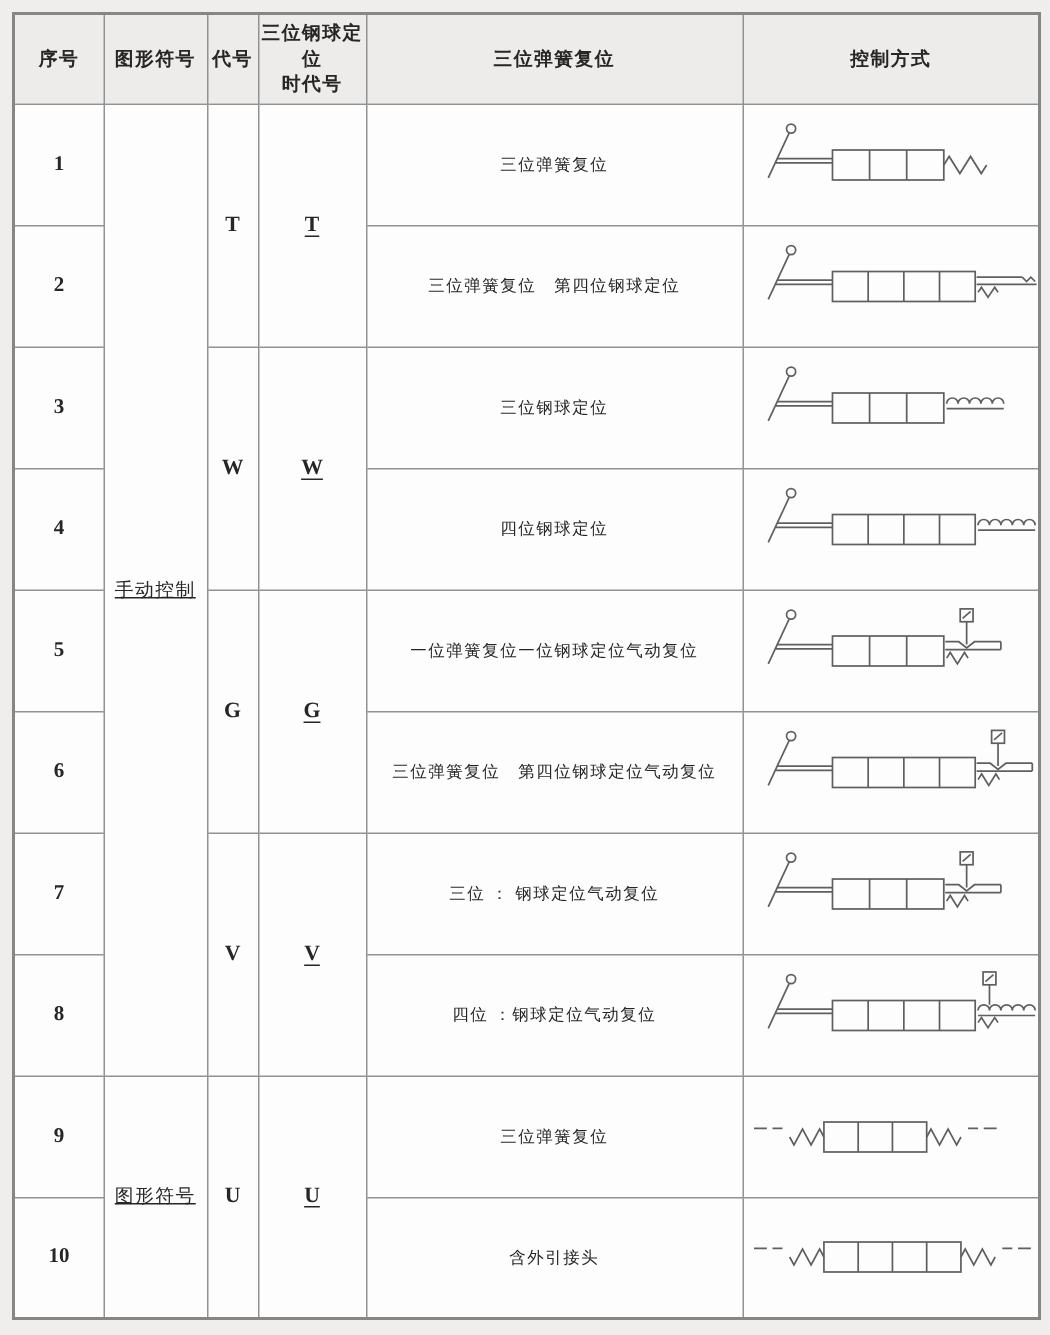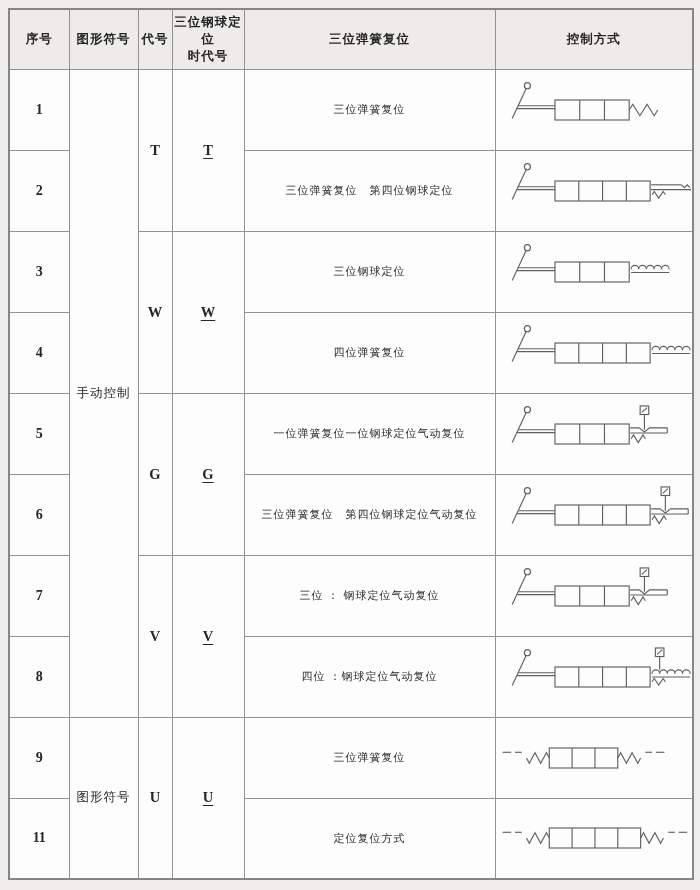--- a/index.html
+++ b/index.html
@@ -18,21 +18,21 @@
     border-collapse:collapse;table-layout:fixed;
     border:2px solid #868686;background:var(--cell-background);
   }
   td,th{border:1px solid var(--border-color);text-align:center;vertical-align:middle;padding:0;}
   thead th{
     height:60px;background:var(--header-background);
     font-size:12.5px;font-weight:bold;letter-spacing:1px;line-height:1.35;
   }
   tbody td{height:81px;background:var(--cell-background);}
   td.seq{font-family:"Liberation Serif",serif;font-weight:bold;font-size:14px;}
-  td.group{font-size:12.5px;letter-spacing:1px;}
+  td.group{font-size:12.5px;letter-spacing:1px;text-decoration:underline;}
   td.code{font-family:"Liberation Serif",serif;font-weight:bold;font-size:14.5px;}
   td.code-ext span{text-decoration:underline;text-underline-offset:3px;}
   td.desc{font-size:11px;letter-spacing:1px;}
   td.sym svg{display:block;margin:0 auto;}
 </style>
 </head>
 <body>
 
 <table class="spec">
   <colgroup>
@@ -110,21 +110,21 @@
             <line fill="none" stroke="#5f5f5f" stroke-width="1.2" x1="31.6" y1="17.6" x2="17" y2="49"></line>
             <line fill="none" stroke="#5f5f5f" stroke-width="1.2" x1="23.5" y1="35.5" x2="62" y2="35.5"></line>
             <line fill="none" stroke="#5f5f5f" stroke-width="1.2" x1="22.2" y1="38.5" x2="62" y2="38.5"></line>
             <path fill="none" stroke="#5f5f5f" stroke-width="1.2" d="M 142 37 a 4 4 0 0 1 8 0 a 4 4 0 0 1 8 0 a 4 4 0 0 1 8 0 a 4 4 0 0 1 8 0 a 4 4 0 0 1 8 0"></path>
             <line fill="none" stroke="#5f5f5f" stroke-width="1.2" x1="142" y1="40.5" x2="182" y2="40.5"></line>
           </svg>
         </td>
     </tr>
     <tr>
       <td class="seq">4</td>
-      <td class="desc">四位弹簧复位</td>
+      <td class="desc">四位钢球定位</td>
       <td class="sym">
           <svg width="196" height="78" viewBox="0 0 206 80">
             <rect fill="none" stroke="#5f5f5f" stroke-width="1.2" x="62" y="29.5" width="100" height="21"></rect>
             <line fill="none" stroke="#5f5f5f" stroke-width="1.2" x1="87" y1="29.5" x2="87" y2="50.5"></line>
             <line fill="none" stroke="#5f5f5f" stroke-width="1.2" x1="112" y1="29.5" x2="112" y2="50.5"></line>
             <line fill="none" stroke="#5f5f5f" stroke-width="1.2" x1="137" y1="29.5" x2="137" y2="50.5"></line>
             <circle fill="none" stroke="#5f5f5f" stroke-width="1.2" cx="33" cy="14.5" r="3.2"></circle>
             <line fill="none" stroke="#5f5f5f" stroke-width="1.2" x1="31.6" y1="17.6" x2="17" y2="49"></line>
             <line fill="none" stroke="#5f5f5f" stroke-width="1.2" x1="23.5" y1="35.5" x2="62" y2="35.5"></line>
             <line fill="none" stroke="#5f5f5f" stroke-width="1.2" x1="22.2" y1="38.5" x2="62" y2="38.5"></line>
@@ -240,22 +240,22 @@
             <path fill="none" stroke="#5f5f5f" stroke-width="1.2" d="M 56 40 L 53 34.5 L 47 45.5 L 41 34.5 L 35 45.5 L 32 40"></path>
             <line fill="none" stroke="#5f5f5f" stroke-width="1.2" x1="27" y1="34" x2="20" y2="34"></line>
             <line fill="none" stroke="#5f5f5f" stroke-width="1.2" x1="16" y1="34" x2="7" y2="34"></line>
             <path fill="none" stroke="#5f5f5f" stroke-width="1.2" d="M 128 40 L 131 34.5 L 137 45.5 L 143 34.5 L 149 45.5 L 152 40"></path>
             <line fill="none" stroke="#5f5f5f" stroke-width="1.2" x1="157" y1="34" x2="164" y2="34"></line>
             <line fill="none" stroke="#5f5f5f" stroke-width="1.2" x1="168" y1="34" x2="177" y2="34"></line>
           </svg>
         </td>
     </tr>
     <tr>
-      <td class="seq">11</td>
-      <td class="desc">定位复位方式</td>
+      <td class="seq">10</td>
+      <td class="desc">含外引接头</td>
       <td class="sym">
           <svg width="196" height="78" viewBox="0 0 206 80">
             <rect fill="none" stroke="#5f5f5f" stroke-width="1.2" x="56" y="29.5" width="96" height="21"></rect>
             <line fill="none" stroke="#5f5f5f" stroke-width="1.2" x1="80" y1="29.5" x2="80" y2="50.5"></line>
             <line fill="none" stroke="#5f5f5f" stroke-width="1.2" x1="104" y1="29.5" x2="104" y2="50.5"></line>
             <line fill="none" stroke="#5f5f5f" stroke-width="1.2" x1="128" y1="29.5" x2="128" y2="50.5"></line>
             <path fill="none" stroke="#5f5f5f" stroke-width="1.2" d="M 56 40 L 53 34.5 L 47 45.5 L 41 34.5 L 35 45.5 L 32 40"></path>
             <line fill="none" stroke="#5f5f5f" stroke-width="1.2" x1="27" y1="34" x2="20" y2="34"></line>
             <line fill="none" stroke="#5f5f5f" stroke-width="1.2" x1="16" y1="34" x2="7" y2="34"></line>
             <path fill="none" stroke="#5f5f5f" stroke-width="1.2" d="M 152 40 L 155 34.5 L 161 45.5 L 167 34.5 L 173 45.5 L 176 40"></path>

